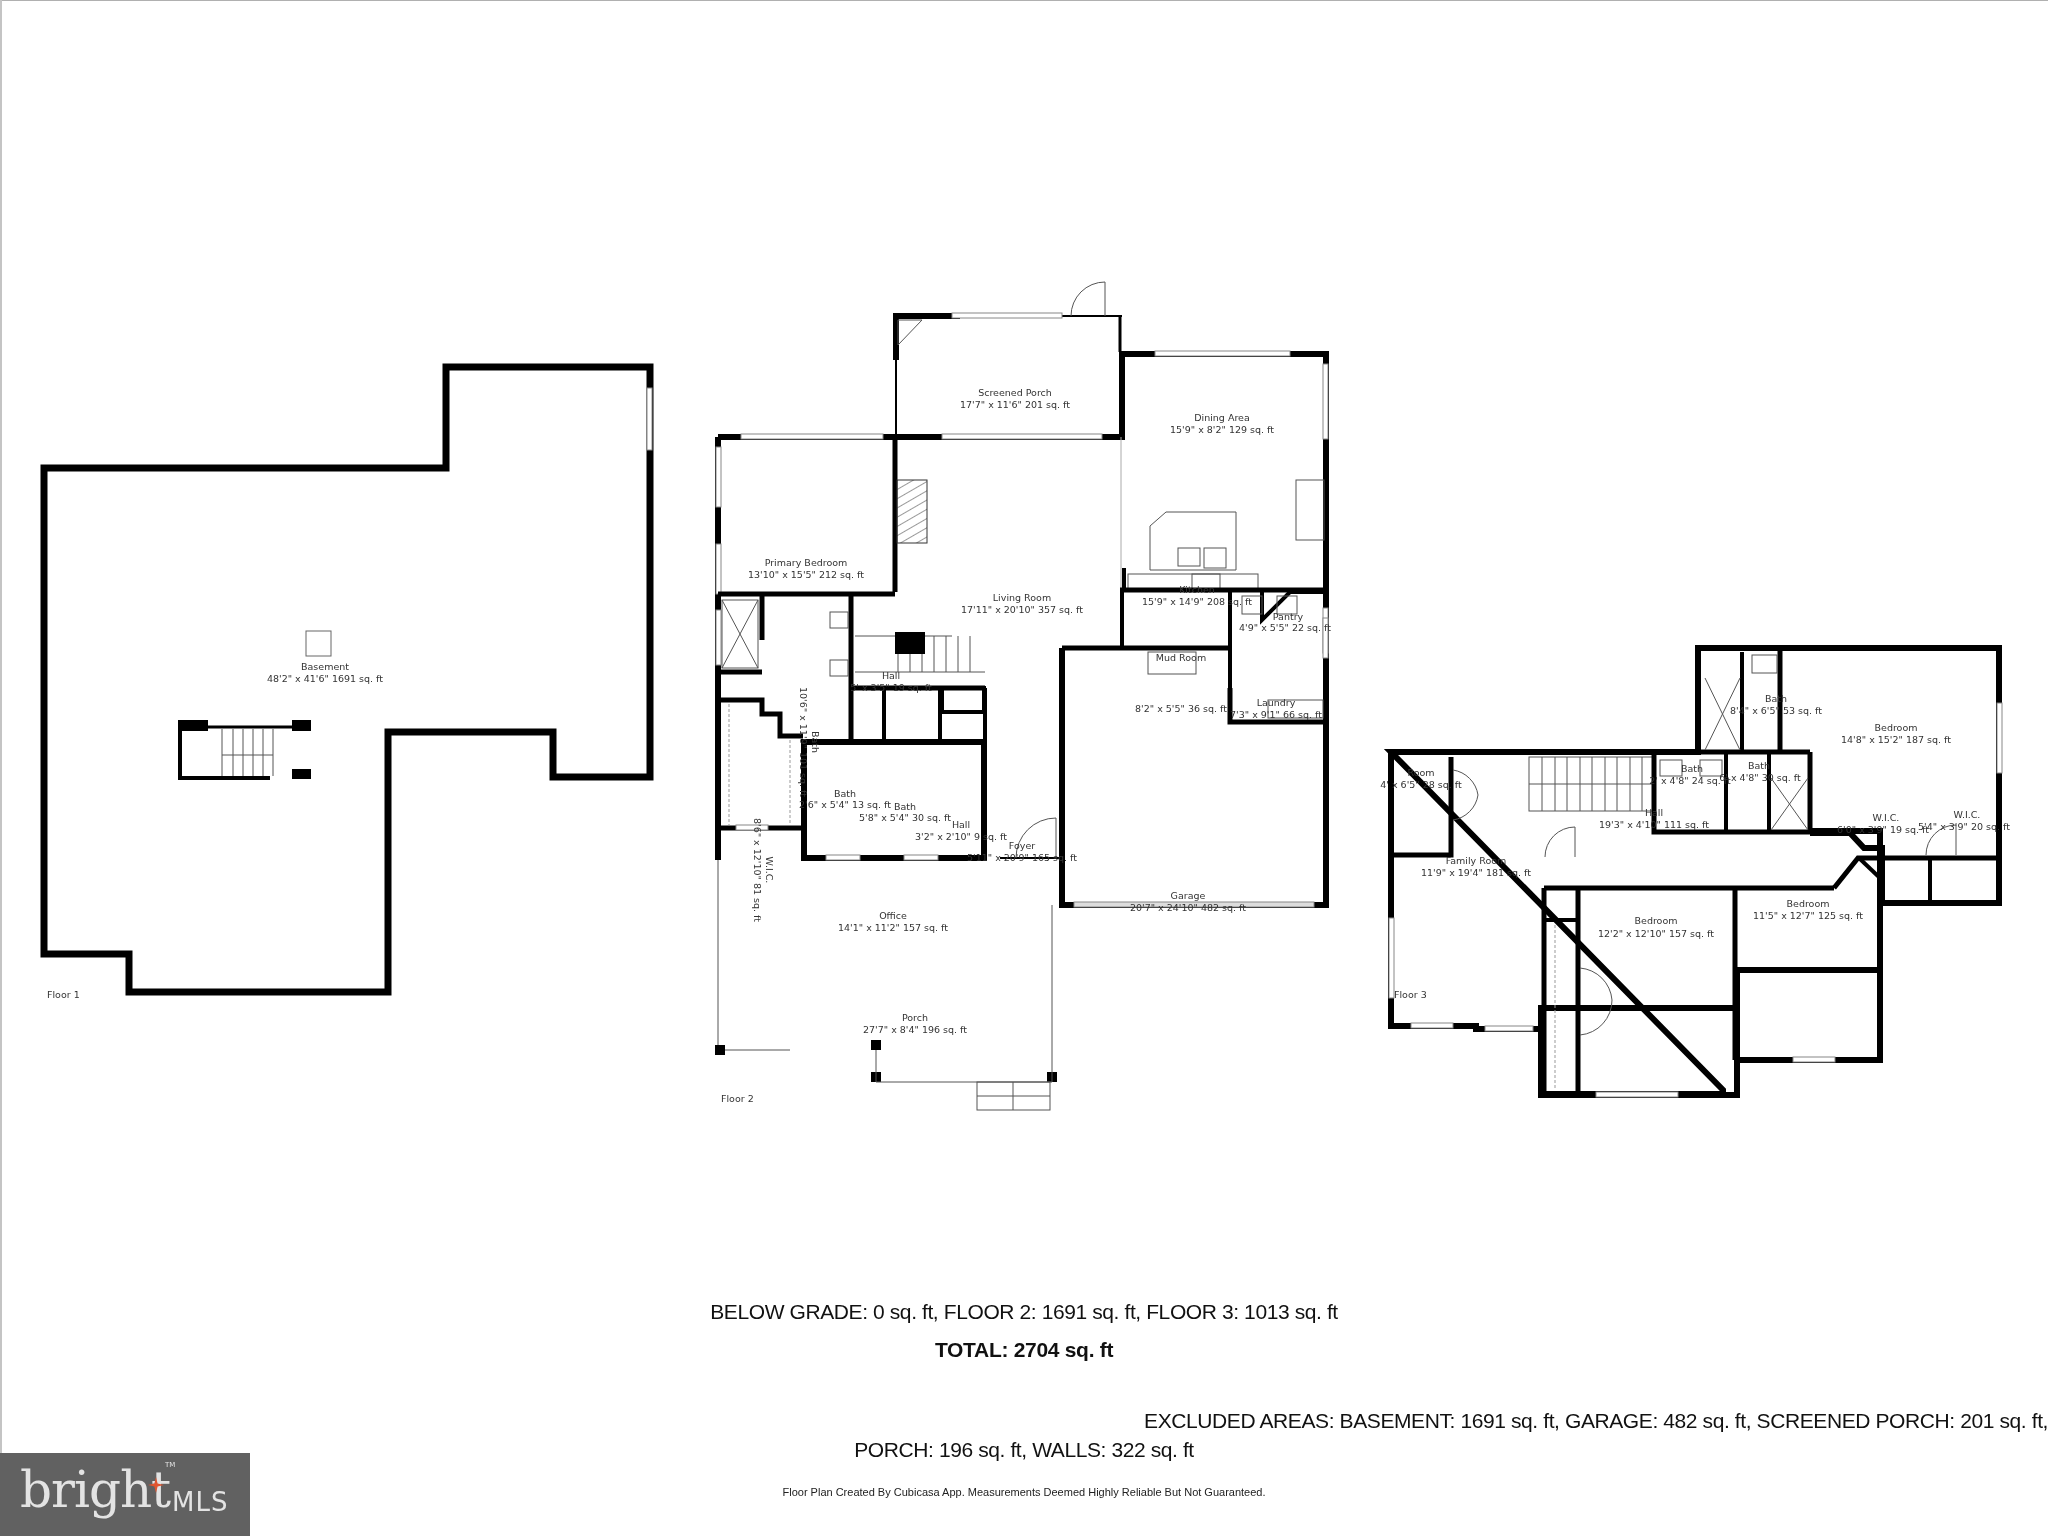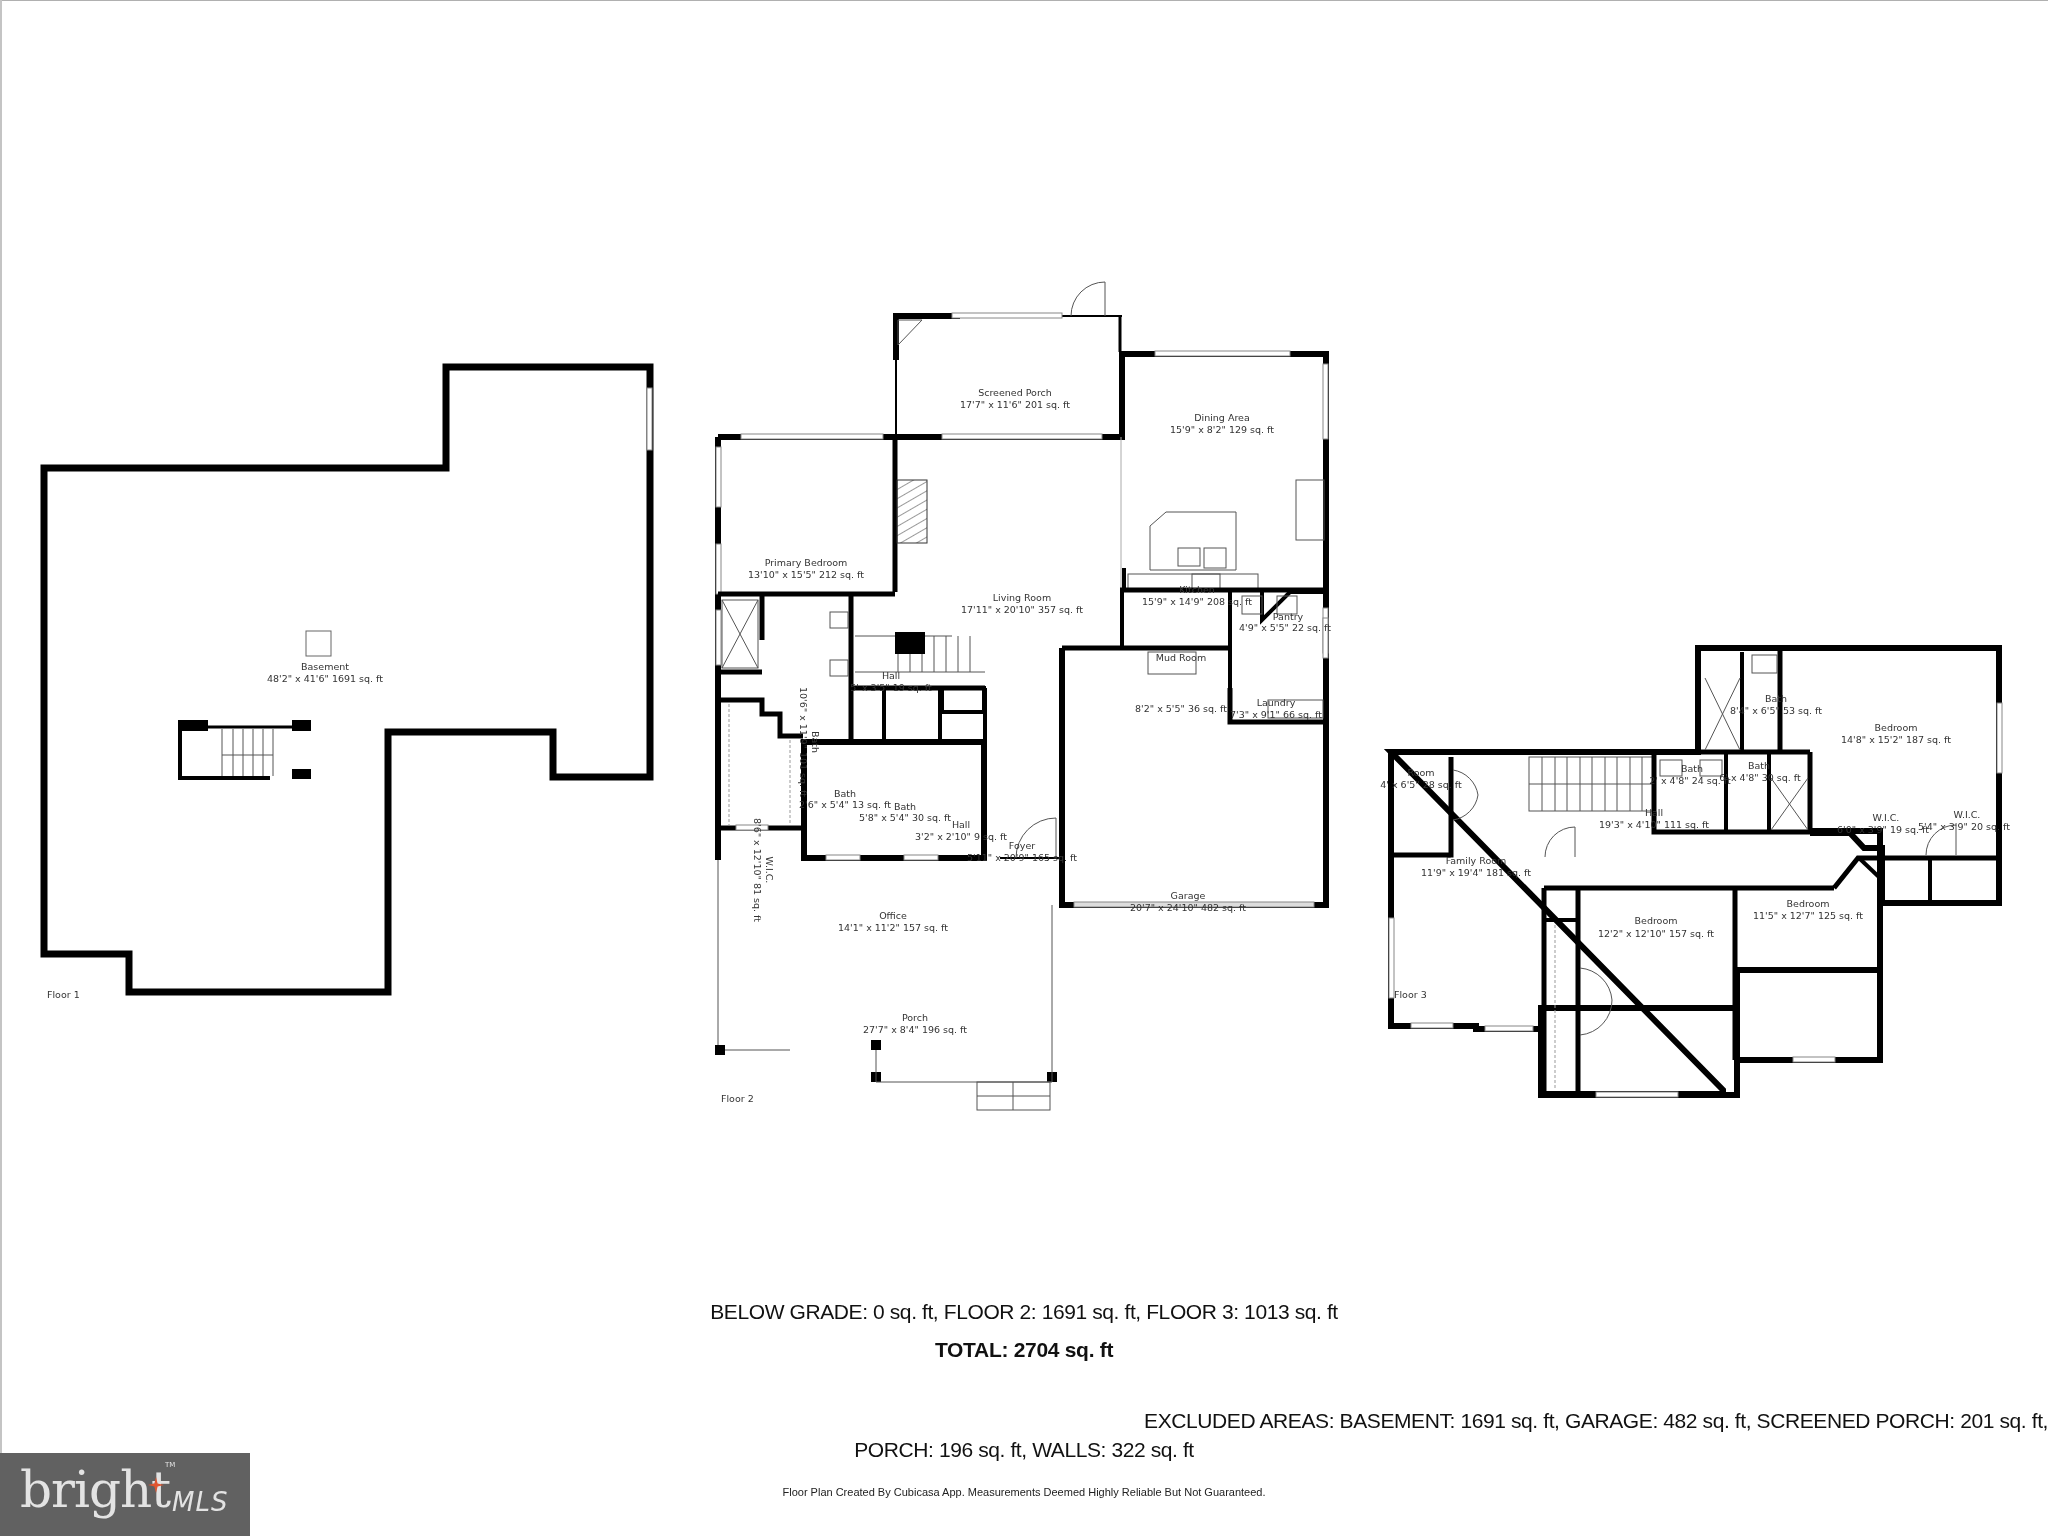--- a/index.html
+++ b/index.html
@@ -17,21 +17,21 @@
   .summary.total { top: 1338px; font-size: 21px; font-weight: bold; letter-spacing: -0.3px; }
   .summary.line { font-size: 21px; letter-spacing: -0.4px; }
   .summary.l1 { top: 1300px; }
   .summary.l2 { top: 1409px; text-align: right; }
   .summary.l3 { top: 1438px; }
   .summary.disclaimer { top: 1486px; font-size: 11px; color: #222; }
   .logo { position: absolute; left: 0; top: 1453px; width: 250px; height: 83px; background: #616161; }
   .logo-bright { position: absolute; left: 20px; top: 8px; font-family: "DejaVu Serif", serif; font-size: 50px; color: #e3e3e3; letter-spacing: -1px; }
   .logo-star { position: absolute; left: 148px; top: 24px; width: 16px; height: 16px; }
   .logo-tm { position: absolute; left: 165px; top: 8px; font-family: "DejaVu Sans", sans-serif; font-size: 7px; color: #e3e3e3; text-align: center; }
-  .logo-mls { position: absolute; left: 172px; top: 34px; font-family: "DejaVu Sans", sans-serif; font-size: 26px; color: #e3e3e3; letter-spacing: 1px; font-style: italic; }
+  .logo-mls { position: absolute; left: 172px; top: 34px; font-family: "DejaVu Sans", sans-serif; font-size: 26px; color: #e3e3e3; letter-spacing: 1px; }
 </style>
 </head>
 <body>
 
 <div class="frame-top"></div>
 <div class="frame-left"></div>
 
 <svg class="plan" width="2048" height="1340" viewBox="0 0 2048 1340">
 
   <g>

